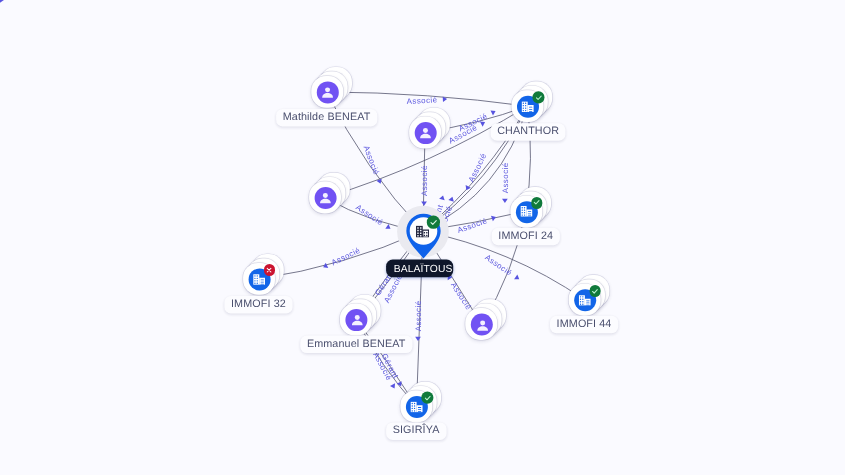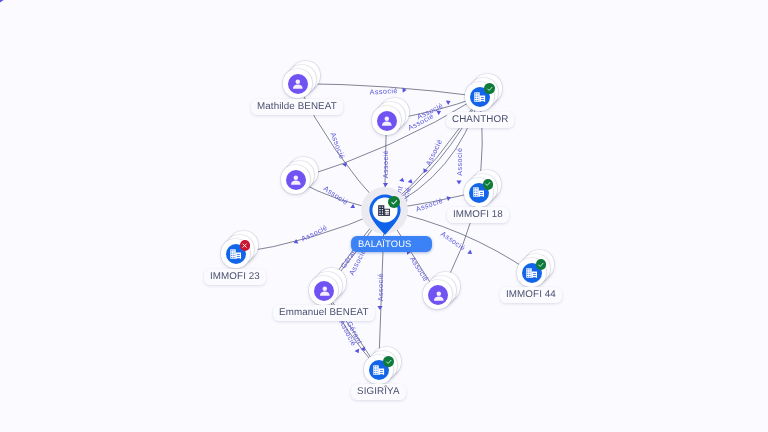--- a/index.html
+++ b/index.html
@@ -18,22 +18,22 @@
   .av-person{background:#7152f3;}
   .av-company{background:#1265e8;}
   .badge{position:absolute;border-radius:50%;display:flex;align-items:center;
          justify-content:center;z-index:5;}
   .badge-check{background:#107a3b;}
   .badge-cross{background:#cb1430;}
   
   .nlabel{position:absolute;background:#fcfcff;-webkit-font-smoothing:antialiased;color:#4a4f6e;border-radius:6px;
           padding:2px 6px 3px 6px;white-space:nowrap;font-size:9.8px;line-height:11px;
           box-shadow:0 1px 3px rgba(40,40,90,.14);z-index:4;letter-spacing:.1px;opacity:.999;}
-  .nlabel.sel{background:#3b82f6;color:#ffffff;font-size:9.4px;line-height:11px;
-          padding:2px 21px 3px 7px;box-shadow:0 1px 3px rgba(20,60,160,.35);}
+  .nlabel.sel{background:#0f172a;color:#ffffff;font-size:9.4px;line-height:11px;
+          padding:2px 1px 3px 7px;box-shadow:0 1px 3px rgba(20,60,160,.35);}
   
   .pinwrap{position:absolute;z-index:3;}
   .pinhalo{position:absolute;border-radius:50%;background:#eaeaf0;}
   .elabel{font-family:"Liberation Sans",sans-serif;font-size:7.2px;fill:#5955de;
           letter-spacing:.42px;}
 </style>
 </head>
 <body>
 
 <div id="graph">
@@ -251,21 +251,21 @@
               <rect x="24.6" y="32.3" width="11.4" height="2.6" rx="1.3"></rect>
             </g>
           </svg>
         </div>
         <div class="badge badge-check" style="left: 19.1px; top: 1.3px; width: 10.8px; height: 10.8px;">
           <svg width="7.6" height="7.6" viewBox="0 0 24 24">
             <path d="M5.4 12.6l4.6 4.6L18.9 7.3" stroke="#b7f2d0" stroke-width="3.1" fill="none" stroke-linecap="round" stroke-linejoin="round"></path>
           </svg>
         </div>
       </div>
-      <div class="nlabel" style="left: 447px; top: 207px;">IMMOFI 18</div>
+      <div class="nlabel" style="left: 447px; top: 207px;">IMMOFI 24</div>
       <div class="stack" style="left: 516.5px; top: 257.7px; width: 29px; height: 29px;">
         <div class="card" style="left: 8px; top: -8px;"></div>
         <div class="card" style="left: 4px; top: -4px;"></div>
         <div class="card" style="left: 0px; top: 0px;"></div>
         <div class="avatar av-company" style="left: 5px; top: 5px; width: 20px; height: 20px;">
           <svg width="11.4" height="10.089" viewBox="0 0 41 36.3">
             <path d="M1 1.2h19.6v34.1H1z" fill="#fff"></path>
             <path d="M20.2 12.6h19.8v22.7H20.2z" fill="#fff"></path>
             <g fill="#1265e8">
               <circle cx="6.3" cy="6.6" r="2.25"></circle>
@@ -311,21 +311,21 @@
               <rect x="24.6" y="32.3" width="11.4" height="2.6" rx="1.3"></rect>
             </g>
           </svg>
         </div>
         <div class="badge badge-cross" style="left: 19.1px; top: 1.3px; width: 10.8px; height: 10.8px;">
           <svg width="7.2" height="7.2" viewBox="0 0 24 24">
             <path d="M6.4 6.4l11.2 11.2M17.6 6.4L6.4 17.6" stroke="#fff" stroke-width="3.1" fill="none" stroke-linecap="round"></path>
           </svg>
         </div>
       </div>
-      <div class="nlabel" style="left: 204px; top: 268.5px;">IMMOFI 23</div>
+      <div class="nlabel" style="left: 204px; top: 268.5px;">IMMOFI 32</div>
       <div class="stack" style="left: 364.1px; top: 354.8px; width: 29px; height: 29px;">
         <div class="card" style="left: 8px; top: -8px;"></div>
         <div class="card" style="left: 4px; top: -4px;"></div>
         <div class="card" style="left: 0px; top: 0px;"></div>
         <div class="avatar av-company" style="left: 5px; top: 5px; width: 20px; height: 20px;">
           <svg width="11.4" height="10.089" viewBox="0 0 41 36.3">
             <path d="M1 1.2h19.6v34.1H1z" fill="#fff"></path>
             <path d="M20.2 12.6h19.8v22.7H20.2z" fill="#fff"></path>
             <g fill="#1265e8">
               <circle cx="6.3" cy="6.6" r="2.25"></circle>

